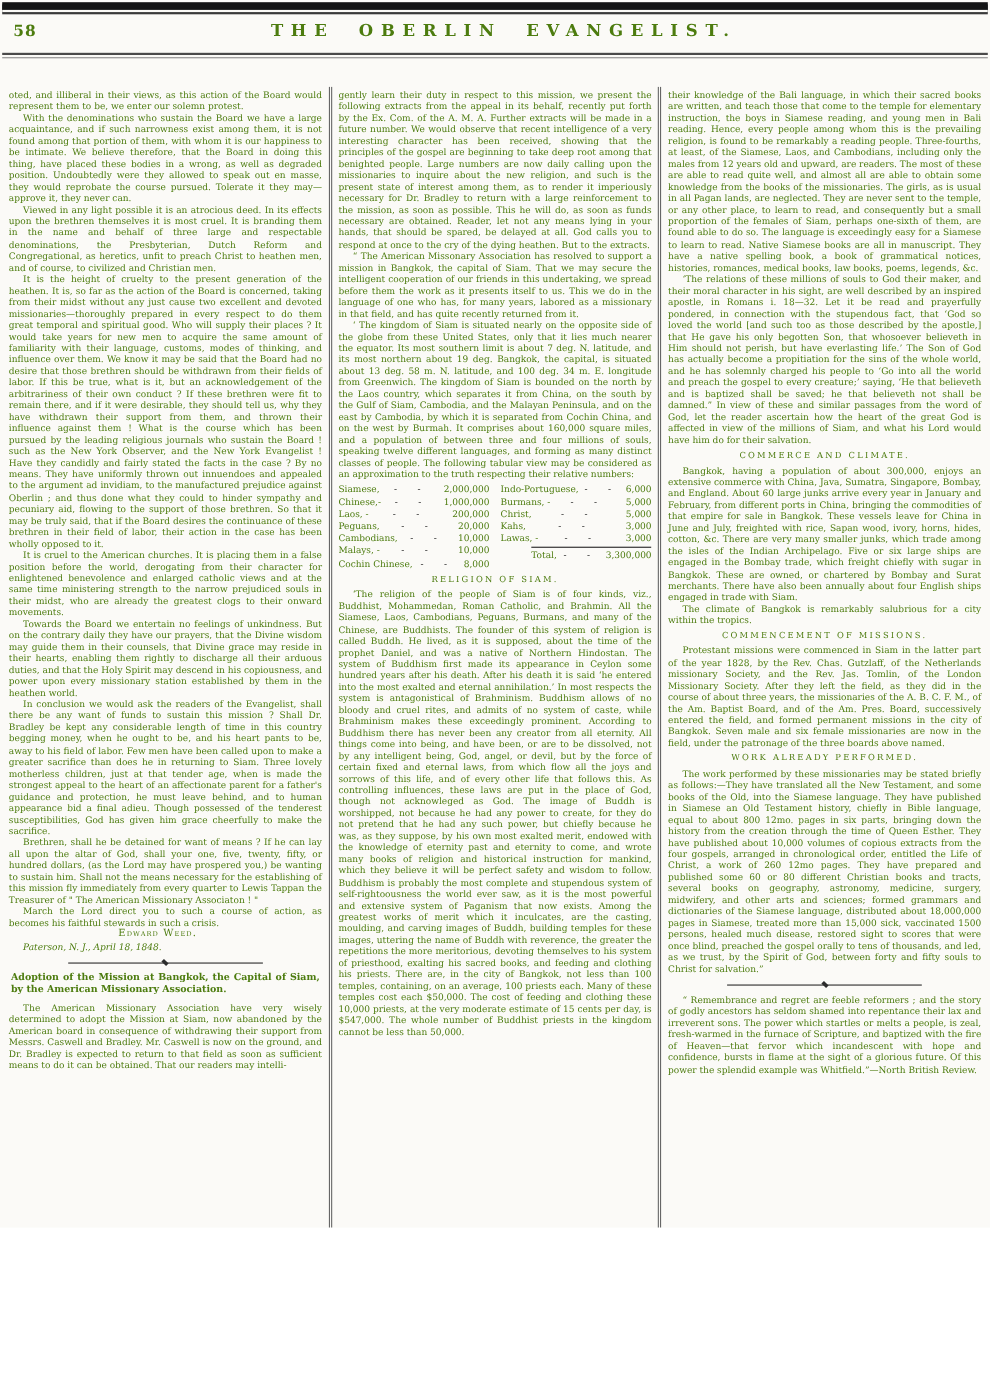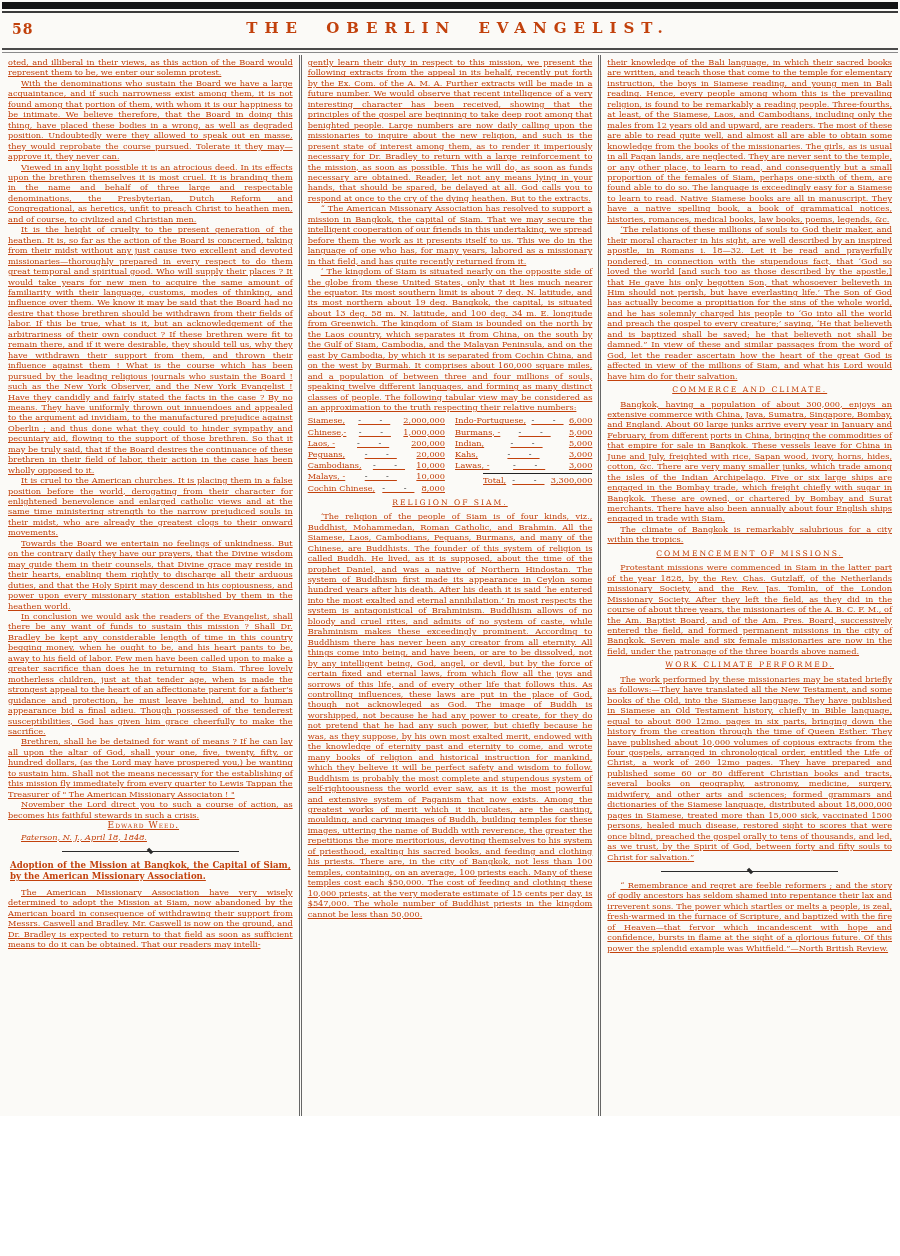--- a/index.html
+++ b/index.html
@@ -1,35 +1,34 @@
 <!DOCTYPE html>
 <html><head>
 <meta charset="utf-8">
 <style>
   html,body{margin:0;padding:0;}
   .page{
     position:relative;
     width:900px;height:1116px;
     background:#fbfaf7;
     font-family:"DejaVu Serif","Liberation Serif",serif;
-    color:#c2410c;
+    color:#4d7c0f;
     overflow:hidden;
     box-sizing:border-box;
-    text-decoration:underline;
   }
   .topbar{height:7px;background:#141414;margin:2px 2px 0 2px;border-bottom:2px solid #fbfaf7;box-shadow:0 2px 0 #3a3a3a;}
   .header{position:relative;height:30px;margin:4px 8px 0 8px;}
   .pageno{position:absolute;left:4px;top:6px;font-size:14px;font-weight:bold;letter-spacing:1px;}
   .masthead{
     position:absolute;left:16px;right:0;top:4px;text-align:center;
     font-size:15px;font-weight:bold;letter-spacing:7px;word-spacing:10px;
   }
   .headrule{margin:3px 2px 0 2px;border-top:2px solid #4a4a4a;border-bottom:1px solid #8a8a8a;height:2px;}
   .cols{display:flex;align-items:stretch;margin:2px 2px 0 2px;height:1200px;}
-  .col{flex:1 1 0;padding:2px 6px 0 6px;overflow:hidden;}
+  .col{flex:1 1 0;padding:2px 6px 0 6px;overflow:hidden;margin-top:24px;}
   .col + .col{border-left:3px double #666;}
   .blk{margin:0;font-size:8.2px;line-height:10.45px;text-align:justify;}
   .para{text-indent:13px;}
   .para-cont{text-indent:0;}
   .signature{text-align:center;font-variant:small-caps;letter-spacing:1px;font-size:9px;padding-right:14px;}
   .dateline{font-style:italic;text-indent:13px;text-align:left;margin-top:1px;}
   .heading{font-weight:bold;font-size:8.6px;line-height:11px;margin:7px 2px 5px 2px;text-indent:0;}
   .subheading{text-align:center;letter-spacing:2px;font-size:7.6px;margin:4px 0 3px 0;text-indent:0;text-align:center;}
   .divider{position:relative;height:1px;background:#2b2b2b;width:62%;margin:9px auto 8px auto;}
   .divider::after{
@@ -60,21 +59,21 @@
   <div class="cols">
     <div class="col">
         <div class="blk para-cont">oted, and illiberal in their views, as this action of the Board would represent them to be, we enter our solemn protest.</div>
         <div class="blk para">With the denominations who sustain the Board we have a large acquaintance, and if such narrowness exist among them, it is not found among that portion of them, with whom it is our happiness to be intimate. We believe therefore, that the Board in doing this thing, have placed these bodies in a wrong, as well as degraded position. Undoubtedly were they allowed to speak out en masse, they would reprobate the course pursued. Tolerate it they may—approve it, they never can.</div>
         <div class="blk para">Viewed in any light possible it is an atrocious deed. In its effects upon the brethren themselves it is most cruel. It is branding them in the name and behalf of three large and respectable denominations, the Presbyterian, Dutch Reform and Congregational, as heretics, unfit to preach Christ to heathen men, and of course, to civilized and Christian men.</div>
         <div class="blk para">It is the height of cruelty to the present generation of the heathen. It is, so far as the action of the Board is concerned, taking from their midst without any just cause two excellent and devoted missionaries—thoroughly prepared in every respect to do them great temporal and spiritual good. Who will supply their places ?  It would take years for new men to acquire the same amount of familiarity with their language, customs, modes of thinking, and influence over them.  We know it may be said that the Board had no desire that those brethren should be withdrawn from their fields of labor.  If this be true, what is it, but an acknowledgement of the arbitrariness of their own conduct ? If these brethren were fit to remain there, and if it were desirable, they should tell us, why they have withdrawn their support from them, and thrown their influence against them !  What is the course which has been pursued by the leading religious journals who sustain the Board !  such as the New York Observer, and the New York Evangelist !  Have they candidly and fairly stated the facts in the case ?  By no means.  They have uniformly thrown out innuendoes and appealed to the argument ad invidiam, to the manufactured prejudice against Oberlin ; and thus done what they could to hinder sympathy and pecuniary aid, flowing to the support of those brethren.  So that it may be truly said, that if the Board desires the continuance of these brethren in their field of labor, their action in the case has been wholly opposed to it.</div>
         <div class="blk para">It is cruel to the American churches.  It is placing them in a false position before the world, derogating from their character for enlightened benevolence and enlarged catholic views and at the same time ministering strength to the narrow prejudiced souls in their midst, who are already the greatest clogs to their onward movements.</div>
         <div class="blk para">Towards the Board we entertain no feelings of unkindness.  But on the contrary daily they have our prayers, that the Divine wisdom may guide them in their counsels, that Divine grace may reside in their hearts, enabling them rightly to discharge all their arduous duties, and that the Holy Spirit may descend in his copiousness, and power upon every missionary station established by them in the heathen world.</div>
         <div class="blk para">In conclusion we would ask the readers of the Evangelist, shall there be any want of funds to sustain this mission ?  Shall Dr. Bradley be kept any considerable length of time in this country begging money, when he ought to be, and his heart pants to be, away to his field of labor.  Few men have been called upon to make a greater sacrifice than does he in returning to Siam.  Three lovely motherless children, just at that tender age, when is made the strongest appeal to the heart of an affectionate parent for a father's guidance and protection, he must leave behind, and to human appearance bid a final adieu.  Though possessed of the tenderest susceptibilities, God has given him grace cheerfully to make the sacrifice.</div>
         <div class="blk para">Brethren, shall he be detained for want of means ?  If he can lay all upon the altar of God, shall your one, five, twenty, fifty, or hundred dollars, (as the Lord may have prospered you,) be wanting to sustain him.   Shall not the means necessary for the establishing of this mission fly immediately from every quarter to Lewis Tappan the Treasurer of " The American Missionary Associaton ! "</div>
-        <div class="blk para">November the Lord direct you to such a course of action, as becomes his faithful stewards in such a crisis.</div>
+        <div class="blk para">March the Lord direct you to such a course of action, as becomes his faithful stewards in such a crisis.</div>
         <div class="blk signature">Edward Weed.</div>
         <div class="blk dateline">Paterson, N. J., April 18, 1848.</div>
         <div class="blk divider"></div>
         <div class="blk heading">Adoption of the Mission at Bangkok, the Capital of Siam, by the American Missionary Association.</div>
         <div class="blk para">The American Missionary Association have very wisely determined to adopt the Mission at Siam, now abandoned by the American board in consequence of withdrawing their support from Messrs. Caswell and Bradley.  Mr. Caswell is now on the ground, and Dr. Bradley is expected to return to that field as soon as sufficient means to do it can be obtained.  That our readers may intelli-</div>
       </div>
     <div class="col">
         <div class="blk para-cont">gently learn their duty in respect to this mission, we present the following extracts from the appeal in its behalf, recently put forth by the Ex. Com. of the A. M. A. Further extracts will be made in a future number.  We would observe that recent intelligence of a very interesting character has been received, showing that the principles of the gospel are beginning to take deep root among that benighted people.  Large numbers are now daily calling upon the missionaries to inquire about the new religion, and such is the present state of interest among them, as to render it imperiously necessary for Dr. Bradley to return with a large reinforcement to the mission, as soon as possible.  This he will do, as soon as funds necessary are obtained.  Reader, let not any means lying in your hands, that should be spared, be delayed at all.  God calls you to respond at once to the cry of the dying heathen.  But to the extracts.</div>
         <div class="blk para">“ The American Missonary Association has resolved to support a mission in Bangkok, the capital of Siam.  That we may secure the intelligent cooperation of our friends in this undertaking, we spread before them the work as it presents itself to us.  This we do in the language of one who has, for many years, labored as a missionary in that field, and has quite recently returned from it.</div>
         <div class="blk para">‘ The kingdom of Siam is situated nearly on the opposite side of the globe from these United States, only that it lies much nearer the equator.  Its most southern limit is about 7 deg. N. latitude, and its most northern about 19 deg.  Bangkok, the capital, is situated about 13 deg. 58 m. N. latitude, and 100 deg. 34 m. E. longitude from Greenwich.  The kingdom of Siam is bounded on the north by the Laos country, which separates it from China, on the south by the Gulf of Siam, Cambodia, and the Malayan Peninsula, and on the east by Cambodia, by which it is separated from Cochin China, and on the west by Burmah.  It comprises about 160,000 square miles, and a population of between three and four millions of souls, speaking twelve different languages, and forming as many distinct classes of people.  The following tabular view may be considered as an approximation to the truth respecting their relative numbers:</div>
@@ -121,21 +120,21 @@
               <span class="tname">Indo-Portuguese,</span>
               <span class="leader"></span>
               <span class="tval">6,000</span>
             </div>
             <div class="trow">
               <span class="tname">Burmans, -</span>
               <span class="leader"></span>
               <span class="tval">5,000</span>
             </div>
             <div class="trow">
-              <span class="tname">Indian,</span>
+              <span class="tname">Christ,</span>
               <span class="leader"></span>
               <span class="tval">5,000</span>
             </div>
             <div class="trow">
               <span class="tname">Kahs,</span>
               <span class="leader"></span>
               <span class="tval">3,000</span>
             </div>
             <div class="trow">
               <span class="tname">Lawas, -</span>
@@ -154,19 +153,19 @@
         <div class="blk para">‘The religion of the people of Siam is of four kinds, viz., Buddhist, Mohammedan, Roman Catholic, and Brahmin.   All the Siamese, Laos, Cambodians, Peguans, Burmans, and many of the Chinese, are Buddhists.  The founder of this system of religion is called Buddh.  He lived, as it is supposed, about the time of the prophet Daniel, and was a native of Northern Hindostan.  The system of Buddhism first made its appearance in Ceylon some hundred years after his death.  After his death it is said ‘he entered into the most exalted and eternal annihilation.’   In most respects the system is antagonistical of Brahminism.   Buddhism allows of no bloody and cruel rites, and admits of no system of caste, while Brahminism makes these exceedingly prominent.   According to Buddhism there has never been any creator from all eternity.   All things come into being, and have been, or are to be dissolved, not by any intelligent being, God, angel, or devil, but by the force of certain fixed and eternal laws, from which flow all the joys and sorrows of this life, and of every other life that follows this.   As controlling influences, these laws are put in the place of God, though not acknowleged as God.   The image of Buddh is worshipped, not because he had any power to create, for they do not pretend that he had any such power, but chiefly because he was, as they suppose, by his own most exalted merit, endowed with the knowledge of eternity past and eternity to come, and wrote many books of religion and historical instruction for mankind, which they believe it will be perfect safety and wisdom to follow.   Buddhism is probably the most complete and stupendous system of self-rightoousness the world ever saw, as it is the most powerful and extensive system of Paganism that now exists.  Among the greatest works of merit which it inculcates, are the casting, moulding, and carving images of Buddh, building temples for these images, uttering the name of Buddh with reverence, the greater the repetitions the more meritorious, devoting themselves to his system of priesthood, exalting his sacred books, and feeding and clothing his priests.   There are, in the city of Bangkok, not less than 100 temples, containing, on an average, 100 priests each.   Many of these temples cost each $50,000.  The cost of feeding and clothing these 10,000 priests, at the very moderate estimate of 15 cents per day, is $547,000.  The whole number of Buddhist priests in the kingdom cannot be less than 50,000.</div>
       </div>
     <div class="col">
         <div class="blk para-cont">their knowledge of the Bali language, in which their sacred books are written, and teach those that come to the temple for elementary instruction, the boys in Siamese reading, and young men in Bali reading.  Hence, every people among whom this is the prevailing religion, is found to be remarkably a reading people.  Three-fourths, at least, of the Siamese, Laos, and Cambodians, including only the males from 12 years old and upward, are readers.  The most of these are able to read quite well, and almost all are able to obtain some knowledge from the books of the missionaries.  The girls, as is usual in all Pagan lands, are neglected.  They are never sent to the temple, or any other place, to learn to read, and consequently but a small proportion of the females of Siam, perhaps one-sixth of them, are found able to do so.  The language is exceedingly easy for a Siamese to learn to read.   Native Siamese books are all in manuscript.  They have a native spelling book, a book of grammatical notices, histories, romances, medical books, law books, poems, legends, &amp;c.</div>
         <div class="blk para">‘The relations of these millions of souls to God their maker, and their moral character in his sight, are well described by an inspired apostle, in Romans i. 18—32. Let it be read and prayerfully pondered, in connection with the stupendous fact, that ‘God so loved the world [and such too as those described by the apostle,] that He gave his only begotten Son, that whosoever believeth in Him should not perish, but have everlasting life.’   The Son of God has actually become a propitiation for the sins of the whole world, and he has solemnly charged his people to ‘Go into all the world and preach the gospel to every creature;’ saying, ‘He that believeth and is baptized shall be saved; he that believeth not shall be damned.”  In view of these and similar passages from the word of God, let the reader ascertain how the heart of the great God is affected in view of the millions of Siam, and what his Lord would have him do for their salvation.</div>
         <div class="blk subheading">COMMERCE AND CLIMATE.</div>
         <div class="blk para">Bangkok, having a population of about 300,000, enjoys an extensive commerce with China, Java, Sumatra, Singapore, Bombay, and England.  About 60 large junks arrive every year in January and February, from different ports in China, bringing the commodities of that empire for sale in Bangkok.   These vessels leave for China in June and July, freighted with rice, Sapan wood, ivory, horns, hides, cotton, &amp;c.   There are very many smaller junks, which trade among the isles of the Indian Archipelago. Five or six large ships are engaged in the Bombay trade, which freight chiefly with sugar in Bangkok.  These are owned, or chartered by Bombay and Surat merchants. There have also been annually about four English ships engaged in trade with Siam.</div>
         <div class="blk para">The climate of Bangkok is remarkably salubrious for a city within the tropics.</div>
         <div class="blk subheading">COMMENCEMENT OF MISSIONS.</div>
         <div class="blk para">Protestant missions were commenced in Siam in the latter part of the year 1828, by the Rev. Chas. Gutzlaff, of the Netherlands missionary Society, and the Rev. Jas. Tomlin, of the London Missionary Society.   After they left the field, as they did in the course of about three years, the missionaries of the A. B. C. F. M., of the Am. Baptist Board, and of the Am. Pres. Board, successively entered the field, and formed permanent missions in the city of Bangkok.   Seven male and six female missionaries are now in the field, under the patronage of the three boards above named.</div>
-        <div class="blk subheading">WORK CLIMATE PERFORMED.</div>
+        <div class="blk subheading">WORK ALREADY PERFORMED.</div>
         <div class="blk para">The work performed by these missionaries may be stated briefly as follows:—They have translated all the New Testament, and some books of the Old, into the Siamese language.   They have published in Siamese an Old Testament history, chiefly in Bible language, equal to about 800 12mo. pages in six parts, bringing down the history from the creation through the time of Queen Esther.   They have published about 10,000 volumes of copious extracts from the four gospels, arranged in chronological order, entitled the Life of Christ, a work of 260 12mo pages.   They have prepared and published some 60 or 80 different Christian books and tracts, several books on geography, astronomy, medicine, surgery, midwifery, and other arts and sciences; formed grammars and dictionaries of the Siamese language, distributed about 18,000,000 pages in Siamese, treated more than 15,000 sick, vaccinated 1500 persons, healed much disease, restored sight to scores that were once blind, preached the gospel orally to tens of thousands, and led, as we trust, by the Spirit of God, between forty and fifty souls to Christ for salvation.”</div>
         <div class="blk divider"></div>
         <div class="blk para">“ Remembrance and regret are feeble reformers ; and the story of godly ancestors has seldom shamed into repentance their lax and irreverent sons.  The power which startles or melts a people, is zeal, fresh-warmed in the furnace of Scripture, and baptized with the fire of Heaven—that fervor which incandescent with hope and confidence, bursts in flame at the sight of a glorious future.  Of this power the splendid example was Whitfield.”—North British Review.</div>
       </div>
   </div>
 </div>
 
 </body></html>

